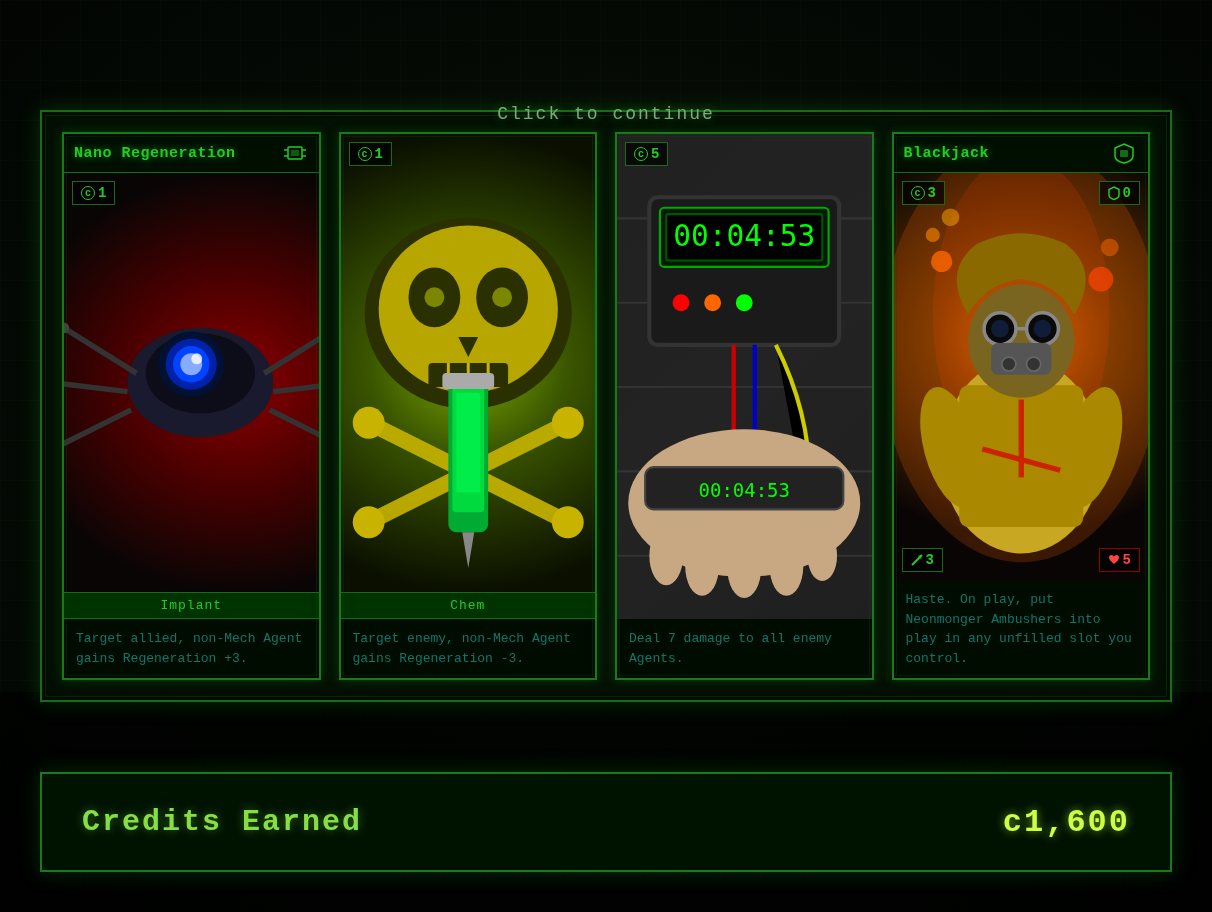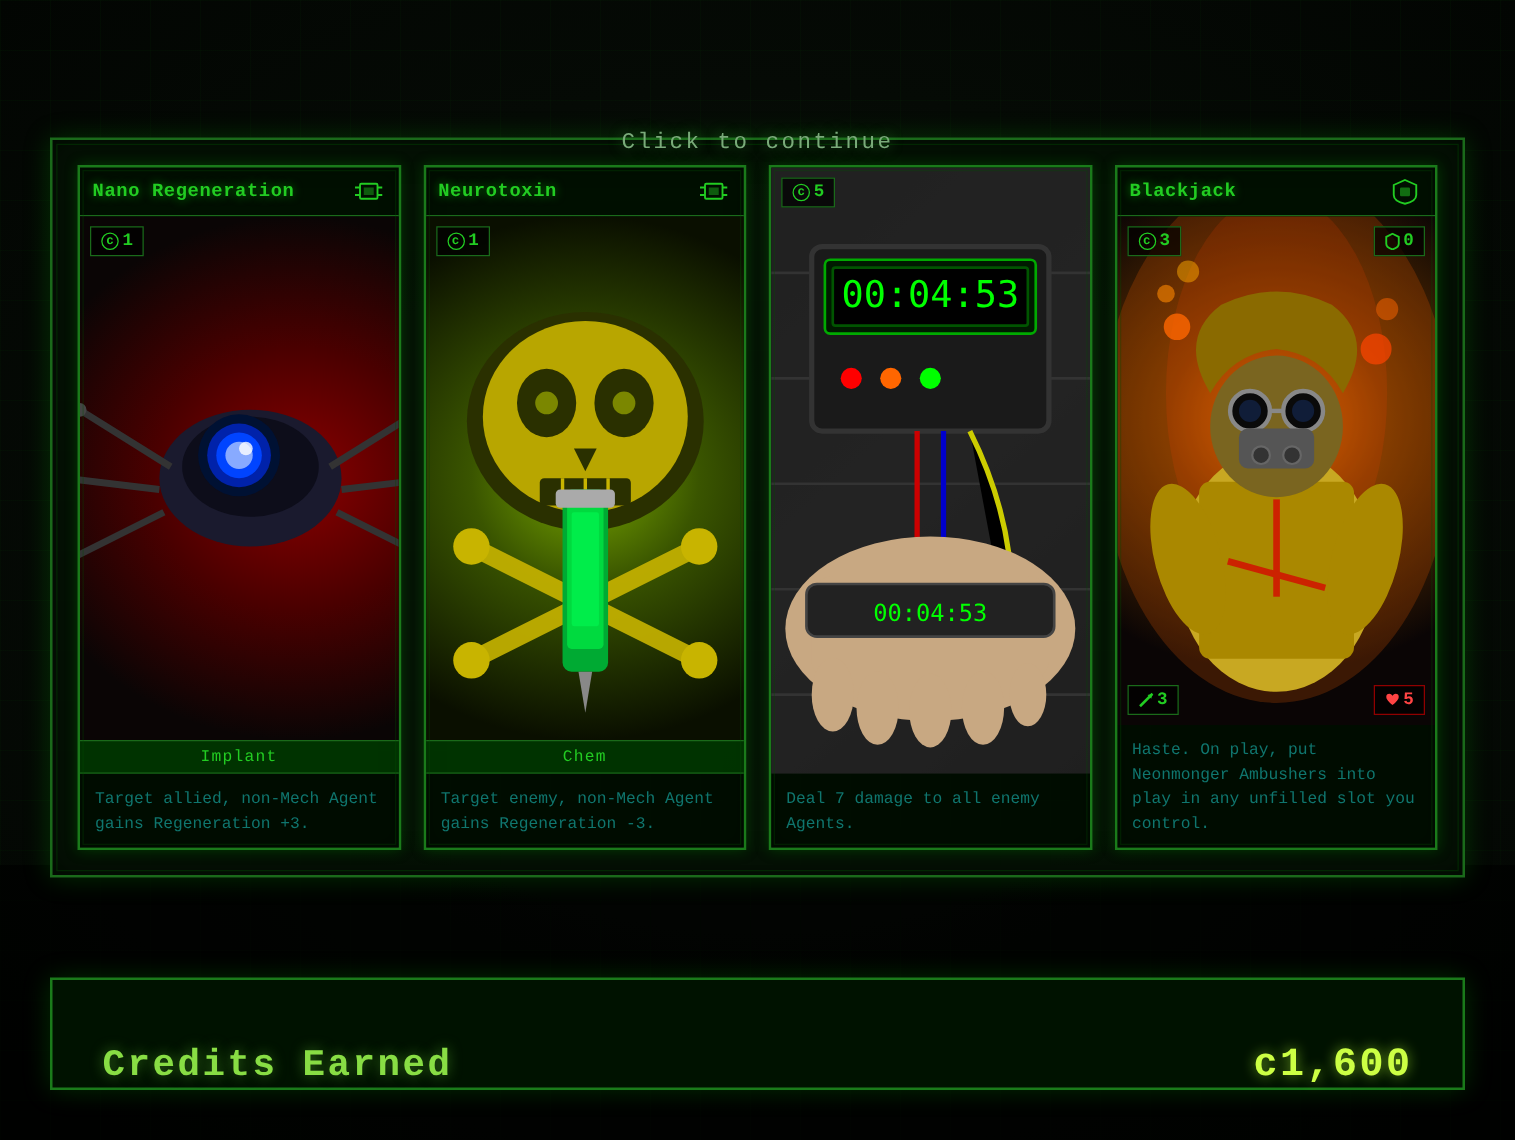--- a/index.html
+++ b/index.html
@@ -228,25 +228,25 @@
       background: rgba(0,10,0,0.5);
       flex: 0;
     }
 
     
     .credits-bar {
       position: absolute;
       bottom: 40px;
       left: 40px;
       right: 40px;
-      height: 90px;
+      height: 100px;
       background: rgba(0,20,0,0.9);
       border: 2px solid #1a7a1a;
       display: flex;
-      align-items: flex-end;
+      align-items: center;
       justify-content: space-between;
       padding: 0 40px;
       z-index: 10;
       box-shadow: 0 0 20px rgba(0,150,0,0.3);
     }
 
     .credits-label {
       color: #88dd44;
       font-size: 30px;
       font-weight: bold;
@@ -335,33 +335,20 @@
         <div class="stat-top-left">
           <span style="color:#22cc22;font-size:10px;border:1px solid #22cc22;border-radius:50%;width:14px;height:14px;display:inline-flex;align-items:center;justify-content:center;">c</span>
           <span>1</span>
         </div>
       </div>
       <div class="card-type-bar">Implant</div>
       <div class="card-desc">Target allied, non-Mech Agent gains Regeneration +3.</div>
     </div>
 
     <div class="card">
-      <div class="card-header">
-        <span class="card-title">Neurotoxin</span>
-        <div class="header-icon">
-          <svg width="22" height="18" viewBox="0 0 22 18">
-            <rect x="4" y="3" width="14" height="12" fill="none" stroke="#22cc22" stroke-width="1.5" rx="1"></rect>
-            <rect x="7" y="6" width="8" height="6" fill="#22cc22" opacity="0.4"></rect>
-            <line x1="0" y1="6" x2="4" y2="6" stroke="#22cc22" stroke-width="1.5"></line>
-            <line x1="0" y1="12" x2="4" y2="12" stroke="#22cc22" stroke-width="1.5"></line>
-            <line x1="18" y1="6" x2="22" y2="6" stroke="#22cc22" stroke-width="1.5"></line>
-            <line x1="18" y1="12" x2="22" y2="12" stroke="#22cc22" stroke-width="1.5"></line>
-          </svg>
-        </div>
-      </div>
       <div class="card-image">
         <svg class="card-art" viewBox="0 0 250 230" preserveAspectRatio="xMidYMid slice">
           <defs>
             <radialGradient id="bg2" cx="50%" cy="50%">
               <stop offset="0%" stop-color="#7aaa00"></stop>
               <stop offset="40%" stop-color="#3a5500"></stop>
               <stop offset="100%" stop-color="#0a0f00"></stop>
             </radialGradient>
           </defs>
           <rect width="250" height="230" fill="url(#bg2)"></rect>

